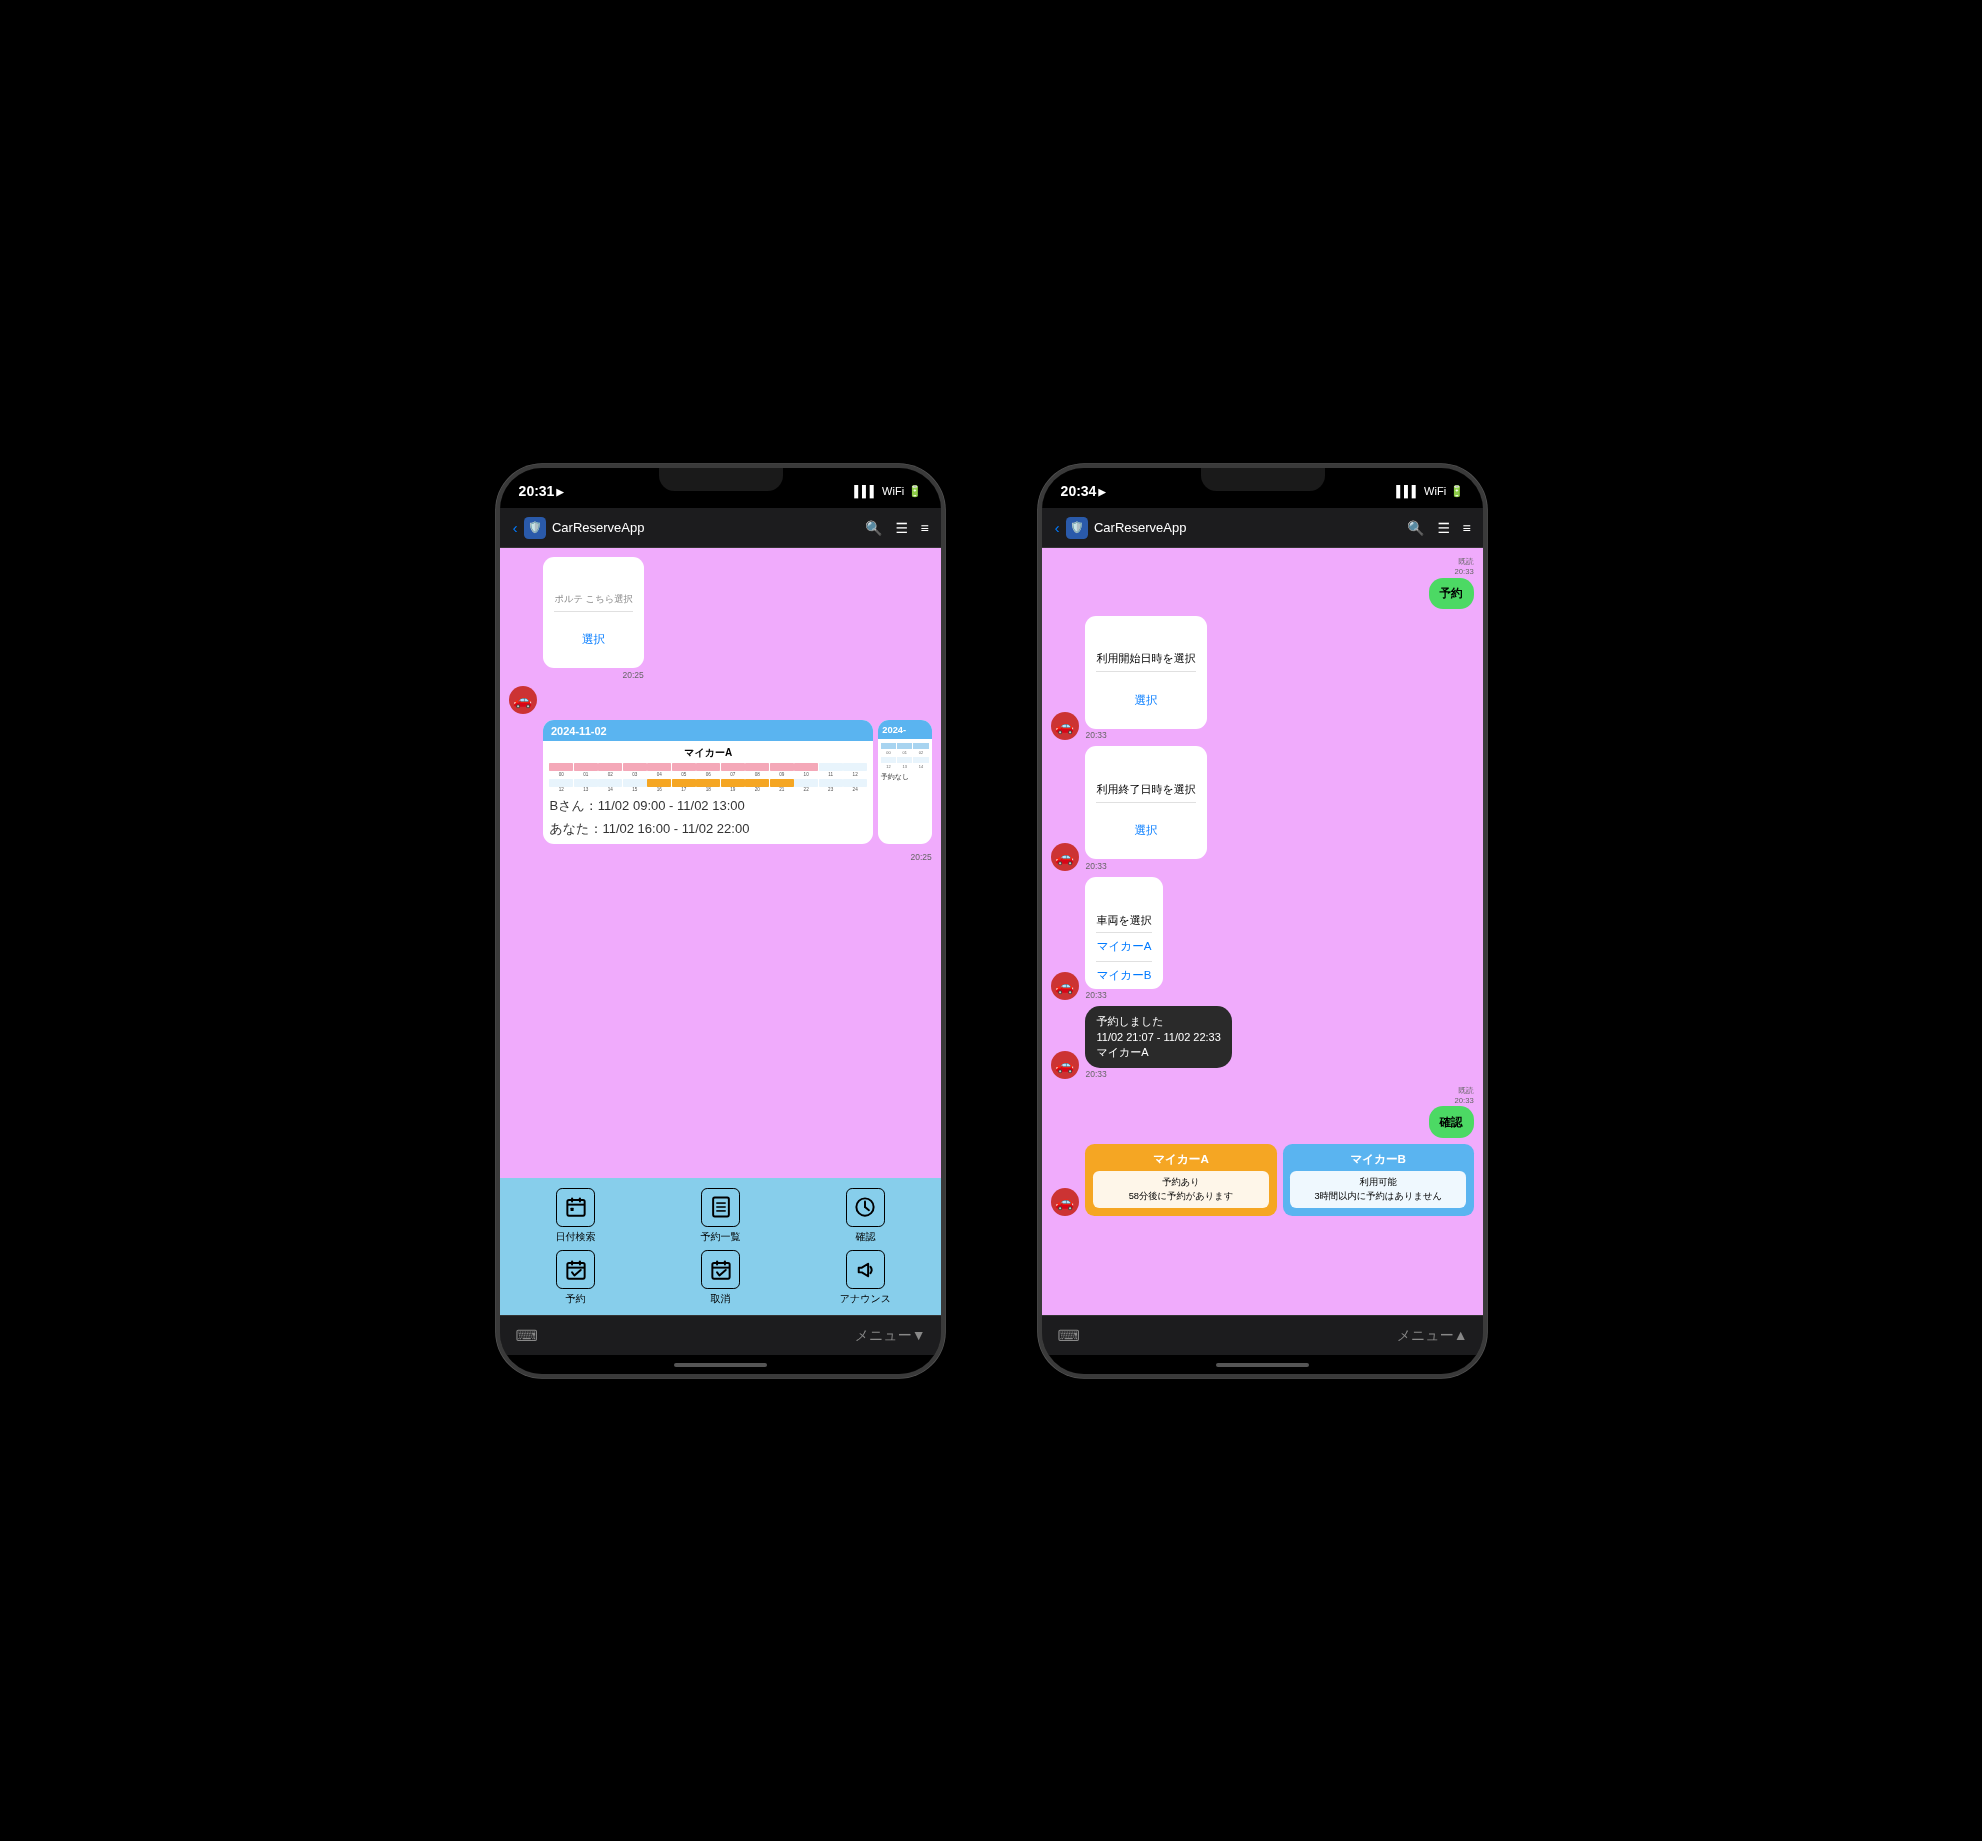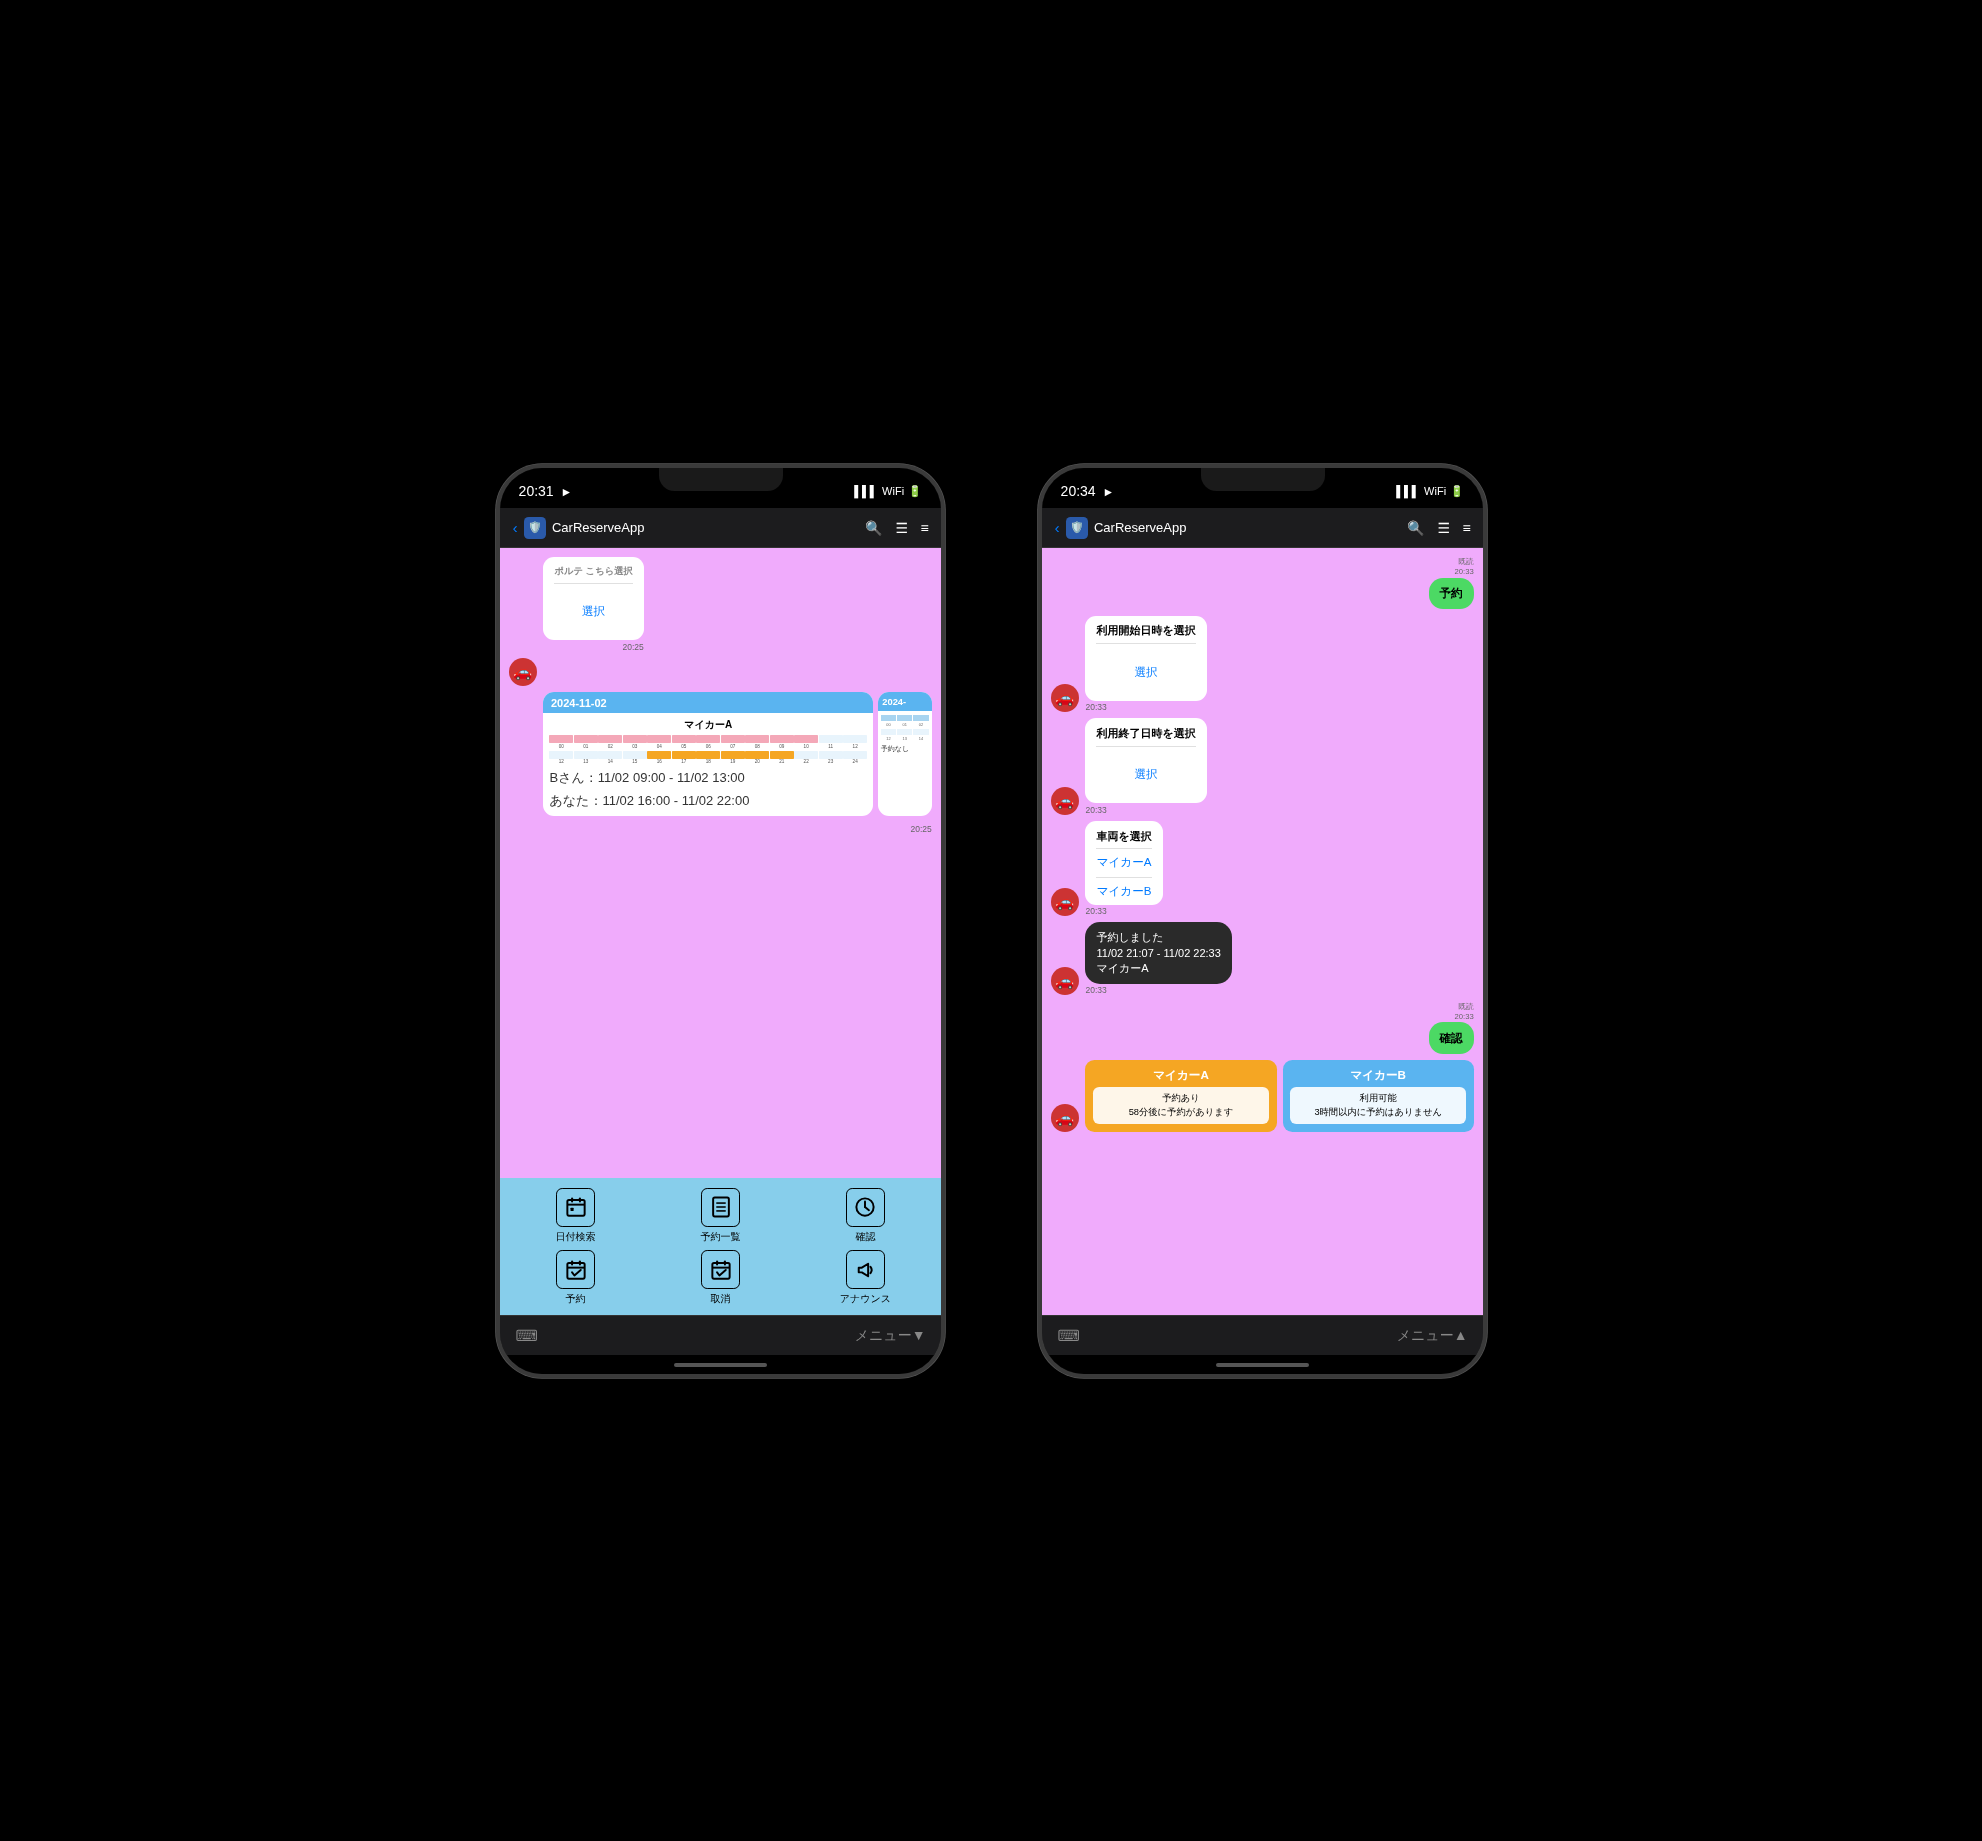--- a/index.html
+++ b/index.html
@@ -73,25 +73,25 @@
       display: flex;
       align-items: center;
       justify-content: space-between;
       padding: 6.2px 18.6px 0;
       flex-shrink: 0;
       position: relative;
       z-index: 5;
     }
     .status-time {
       font-size: 14px;
-      font-weight: 400;
+      font-weight: 700;
       color: #fff;
       display: flex;
       align-items: center;
-      gap: 9px;
+      gap: 2px;
     }
     .status-icons {
       display: flex;
       align-items: center;
       gap: 4.6px;
     }
     .status-icons span {
       color: #fff;
       font-size: 11px;
     }
@@ -199,21 +199,22 @@
       background: #fff;
       border-radius: 11px;
       overflow: hidden;
       color: #000;
       font-size: 11px;
     }
     .card-bubble .card-title {
       padding: 7.7px 11px 4.6px;
       font-size: 11px;
       color: #000;
-      font-weight: 700;
+      font-weight: 400;
+      margin-top: 28px;
     }
     .card-bubble .card-divider {
       height: 0.8px;
       background: #e0e0e0;
       margin: 0 11px;
     }
     .card-bubble .card-btn {
       text-align: center;
       padding: 21px 11px;
       color: #007aff;

